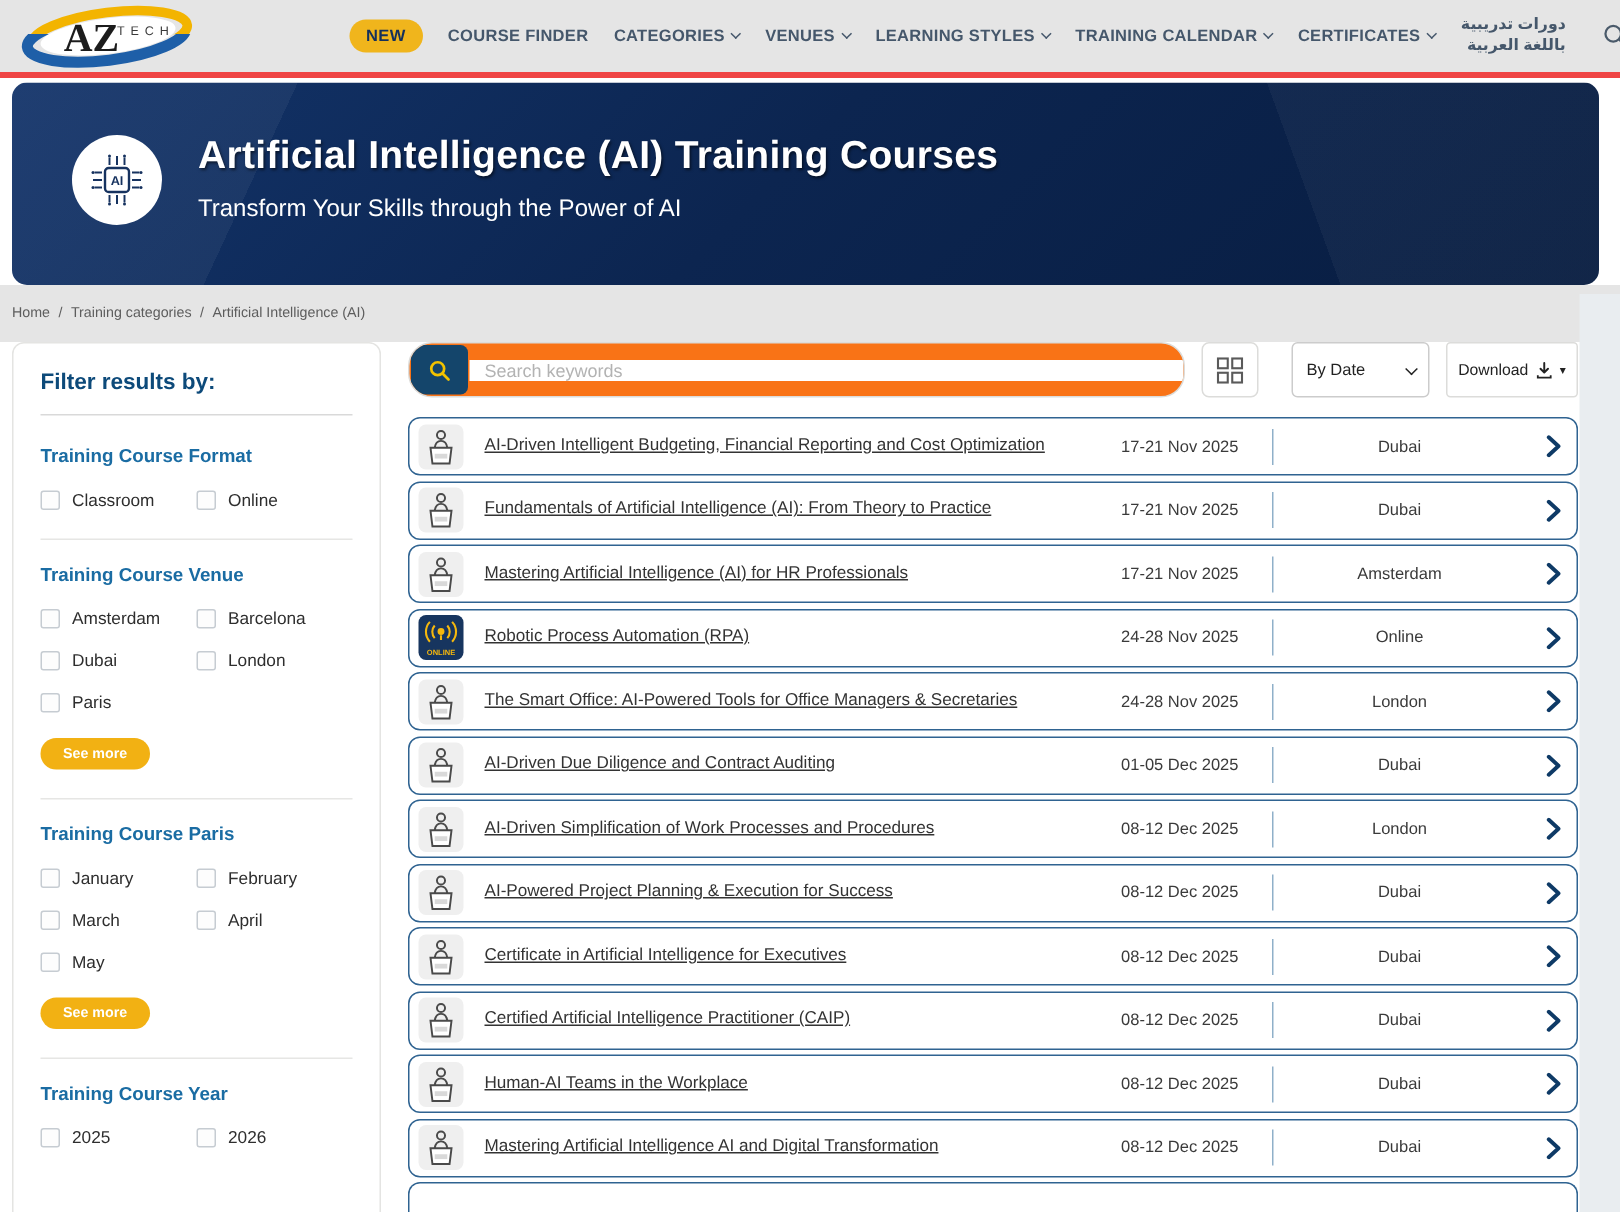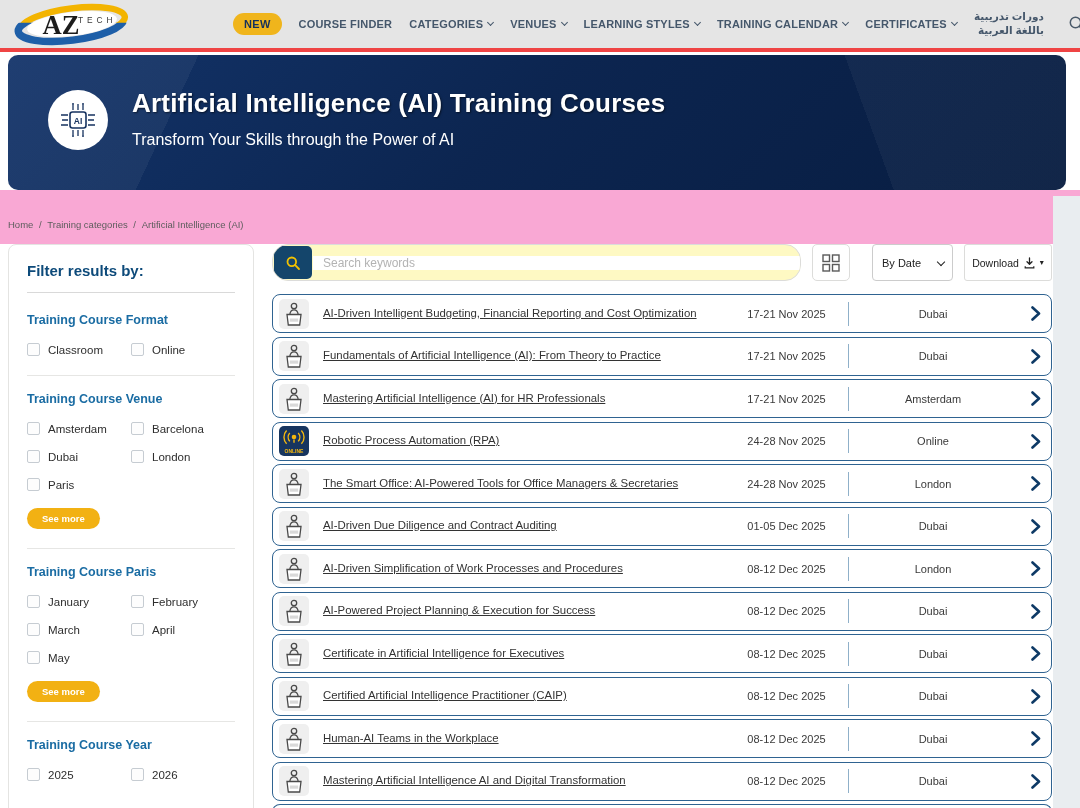--- a/index.html
+++ b/index.html
@@ -31,21 +31,21 @@
             linear-gradient(250deg, rgba(255,255,255,.04) 0 20%, rgba(255,255,255,0) 20%),
             linear-gradient(135deg,#13346a 0%, #0c2550 48%, #081d41 100%); }
   .hero-circle { width:60px; height:60px; border-radius:50%; background:#fff; flex:0 0 auto;
                  margin:0 24px 6px 40px; display:flex; align-items:center; justify-content:center; }
   .hero-text { color:#fff; margin-top:-8px; }
   .hero-title { font-size:26px; font-weight:bold; letter-spacing:.2px;
                 text-shadow:1px 1px 2px rgba(0,0,0,.55); }
   .hero-sub { font-size:16px; margin-top:12px; font-weight:400; }
 
   
-  .breadcrumb { padding:29px 10px 14px 8px; font-size:9.5px; color:#5d5d5d; background:#f9a8d4; }
+  .breadcrumb { padding:13px 10px 14px 8px; font-size:9.5px; color:#5d5d5d; background:#e5e5e5; }
   .breadcrumb span { cursor:pointer; }
   .breadcrumb .sep { margin:0 3px; cursor:default; }
 
   
   .content { display:flex; align-items:flex-start; padding-left:8px; }
   .right-gutter { position:absolute; top:196px; right:0; width:27px; bottom:0;
                   background:#e9edf0; }
 
   
   .sidebar { width:246px; flex:0 0 auto; background:#fff; border:1px solid #e4e4e2;
@@ -59,31 +59,31 @@
   .fopt { display:flex; align-items:center; gap:8px; font-size:11.5px; color:#2e2e2e; cursor:pointer; }
   .cbox { width:13px; height:13px; border:1px solid #c6ccd2; background:#fdfdfd;
           border-radius:2px; flex:0 0 auto; }
   .see-more { display:inline-block; margin-top:17px; background:#f2b113; color:#fff;
               font-size:9.5px; font-weight:bold; padding:5px 15px; border-radius:12px;
               border:none; cursor:pointer; }
 
   
   .main { flex:1 1 auto; margin-left:18px; margin-right:28px; }
   .toolbar { display:flex; align-items:stretch; gap:11px; height:37px; margin-bottom:13px; }
-  .searchbox { flex:1 1 auto; display:flex; align-items:center; background:#fef9c3;
+  .searchbox { flex:1 1 auto; display:flex; align-items:center; background:#f97316;
                border:1px solid #dcdcda; border-radius:16px; overflow:hidden;justify-content:flex-end; }
   .search-btn { width:38px; height:33px; margin:1px; background:#14456b; border:none;
                 border-radius:5px; display:flex; align-items:center; justify-content:center;
                 cursor:pointer; flex:0 0 auto; }
   .searchbox input { border:none; outline:none; flex:1; font-size:12px; padding:0 10px;
                      color:#333; font-family:inherit; }
   .searchbox input::placeholder { color:#b3b3b3; }
   .grid-btn { width:38px; background:#fff; border:1px solid #dcdcda; border-radius:5px;
               display:flex; align-items:center; justify-content:center; cursor:pointer; }
-  .sort-wrap { position:relative; width:81px;margin-left:11px; }
+  .sort-wrap { position:relative; width:92px;margin-left:11px; }
   .sort-wrap select { width:100%; height:100%; border:1px solid #ccc; border-radius:4px;
                       background:#fff; font-size:11px; color:#222; padding:0 18px 0 9px;
                       appearance:none; -webkit-appearance:none; font-family:inherit; cursor:pointer; }
   .sort-arrow { position:absolute; right:9px; top:15px; width:6px; height:6px; pointer-events:none;
                 border-right:1.6px solid #222; border-bottom:1.6px solid #222; transform:rotate(45deg); }
   .dl-btn { width:88px; background:#fff; border:1px solid #dcdcda; border-radius:3px;
             display:flex; align-items:center; justify-content:center; gap:5px;
             font-size:10.5px; color:#222; cursor:pointer; font-family:inherit; }
   .dl-caret { font-size:8px; color:#222; }
 

